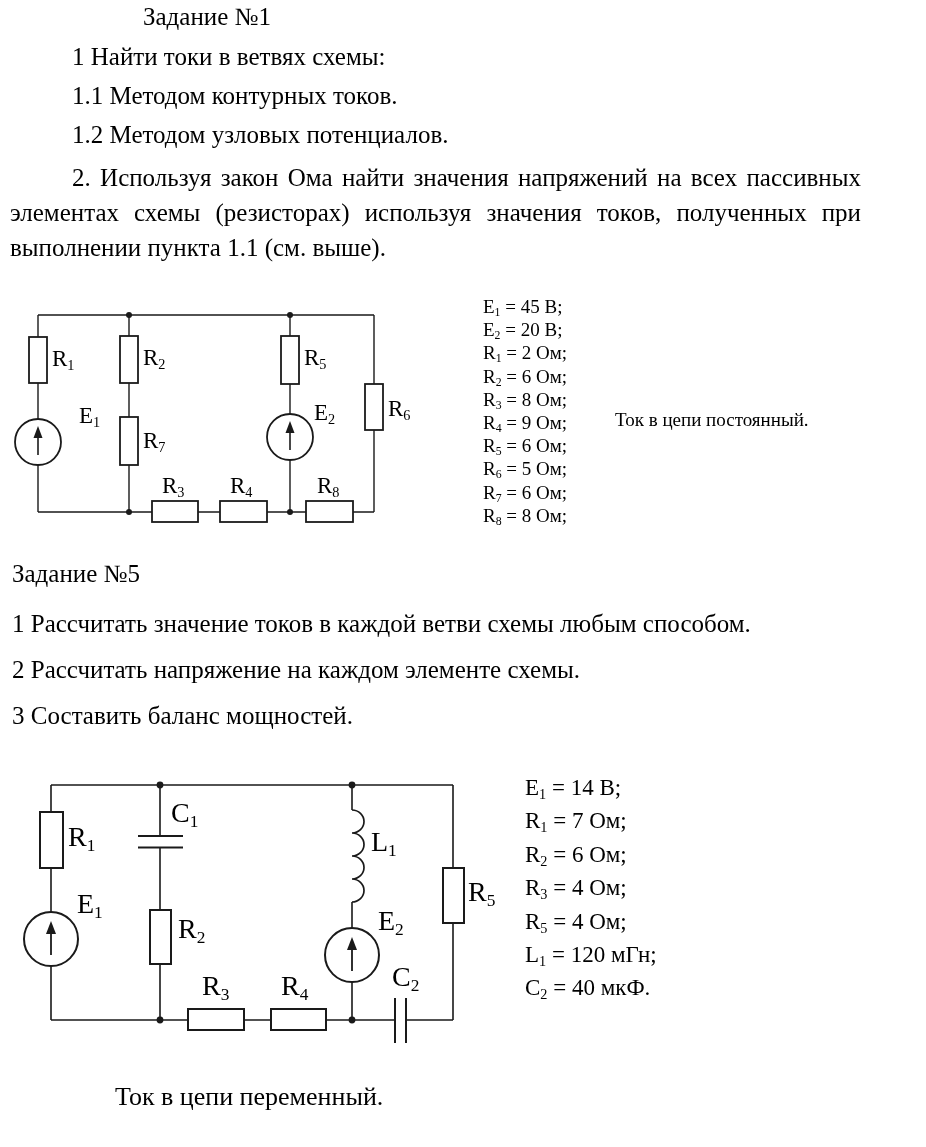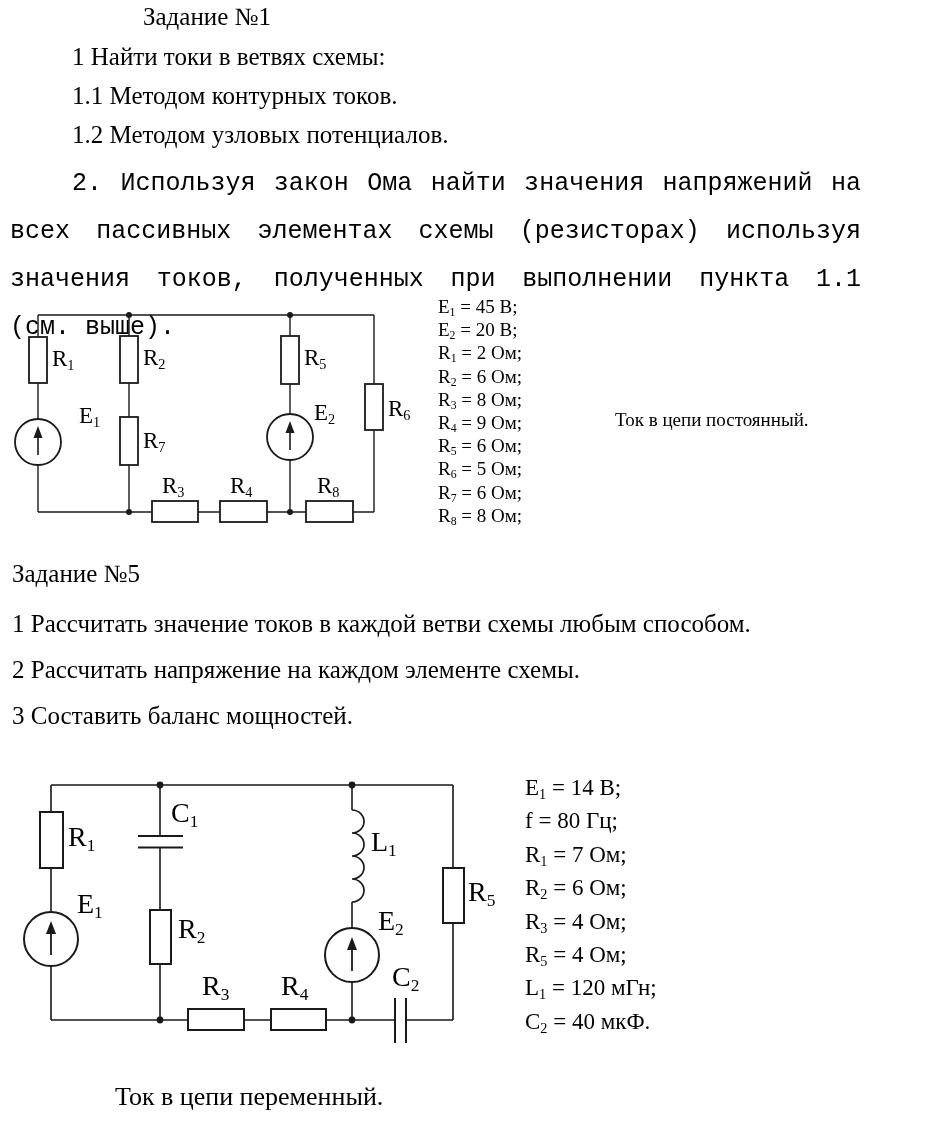--- a/index.html
+++ b/index.html
@@ -1,25 +1,25 @@
 <!DOCTYPE html>
 <html><head>
 <meta charset="utf-8">
 <style>
   html,body{margin:0;padding:0;background:#fff;}
   body{position:relative;width:926px;height:1147px;overflow:hidden;
        font-family:"Liberation Serif","DejaVu Serif",serif;color:#000;}
   .abs{position:absolute;white-space:nowrap;}
   .t{font-size:25px;line-height:30px;}
-  .para{white-space:normal;text-align:justify;text-indent:62px;width:851px;line-height:48px;font-family:Liberation Mono, monospace;}
+  .para{white-space:normal;text-align:justify;text-indent:62px;width:851px;line-height:35px;}
   .vlist{position:absolute;}
   .vlist1{left:438px;top:295px;font-size:19px;}
   .vlist2{left:525px;top:771px;font-size:23px;}
   .vline{white-space:nowrap;}
-  .v1{line-height:23.2px;}
+  .v1{line-height:23.2px;margin-left:45px;}
   .v2{line-height:33.4px;}
   sub{font-size:0.62em;line-height:0;vertical-align:-0.28em;}
   .cl{position:absolute;white-space:nowrap;}
   .c1l{font-size:23px;}
   .c2l{font-size:28px;}
   .note1{left:567px;top:409px;font-size:19px;margin-left:48px;}
   .cap2{left:115px;top:1082px;font-size:26px;}
   svg{position:absolute;left:0;top:0;}
 </style>
 </head>
@@ -126,21 +126,20 @@
 <span class="cl c2l" style="left:178px;top:913px"><span>R</span><sub>2</sub></span>
 <span class="cl c2l" style="left:371px;top:826px"><span>L</span><sub>1</sub></span>
 <span class="cl c2l" style="left:378px;top:905px"><span>E</span><sub>2</sub></span>
 <span class="cl c2l" style="left:392px;top:961px"><span>C</span><sub>2</sub></span>
 <span class="cl c2l" style="left:468px;top:876px"><span>R</span><sub>5</sub></span>
 <span class="cl c2l" style="left:202px;top:970px"><span>R</span><sub>3</sub></span>
 <span class="cl c2l" style="left:281px;top:970px"><span>R</span><sub>4</sub></span>
 
 <div class="vlist vlist2">
     <div class="vline v2"><span>E</span><sub>1</sub><span> = 14 В;</span></div>
-    <div class="vline v2"><span>f</span><span> = 80 Гц;</span></div>
     <div class="vline v2"><span>R</span><sub>1</sub><span> = 7 Ом;</span></div>
     <div class="vline v2"><span>R</span><sub>2</sub><span> = 6 Ом;</span></div>
     <div class="vline v2"><span>R</span><sub>3</sub><span> = 4 Ом;</span></div>
     <div class="vline v2"><span>R</span><sub>5</sub><span> = 4 Ом;</span></div>
     <div class="vline v2"><span>L</span><sub>1</sub><span> = 120 мГн;</span></div>
     <div class="vline v2"><span>C</span><sub>2</sub><span> = 40 мкФ.</span></div>
   </div>
 <div class="abs cap2">Ток в цепи переменный.</div>
 
 </body></html>

